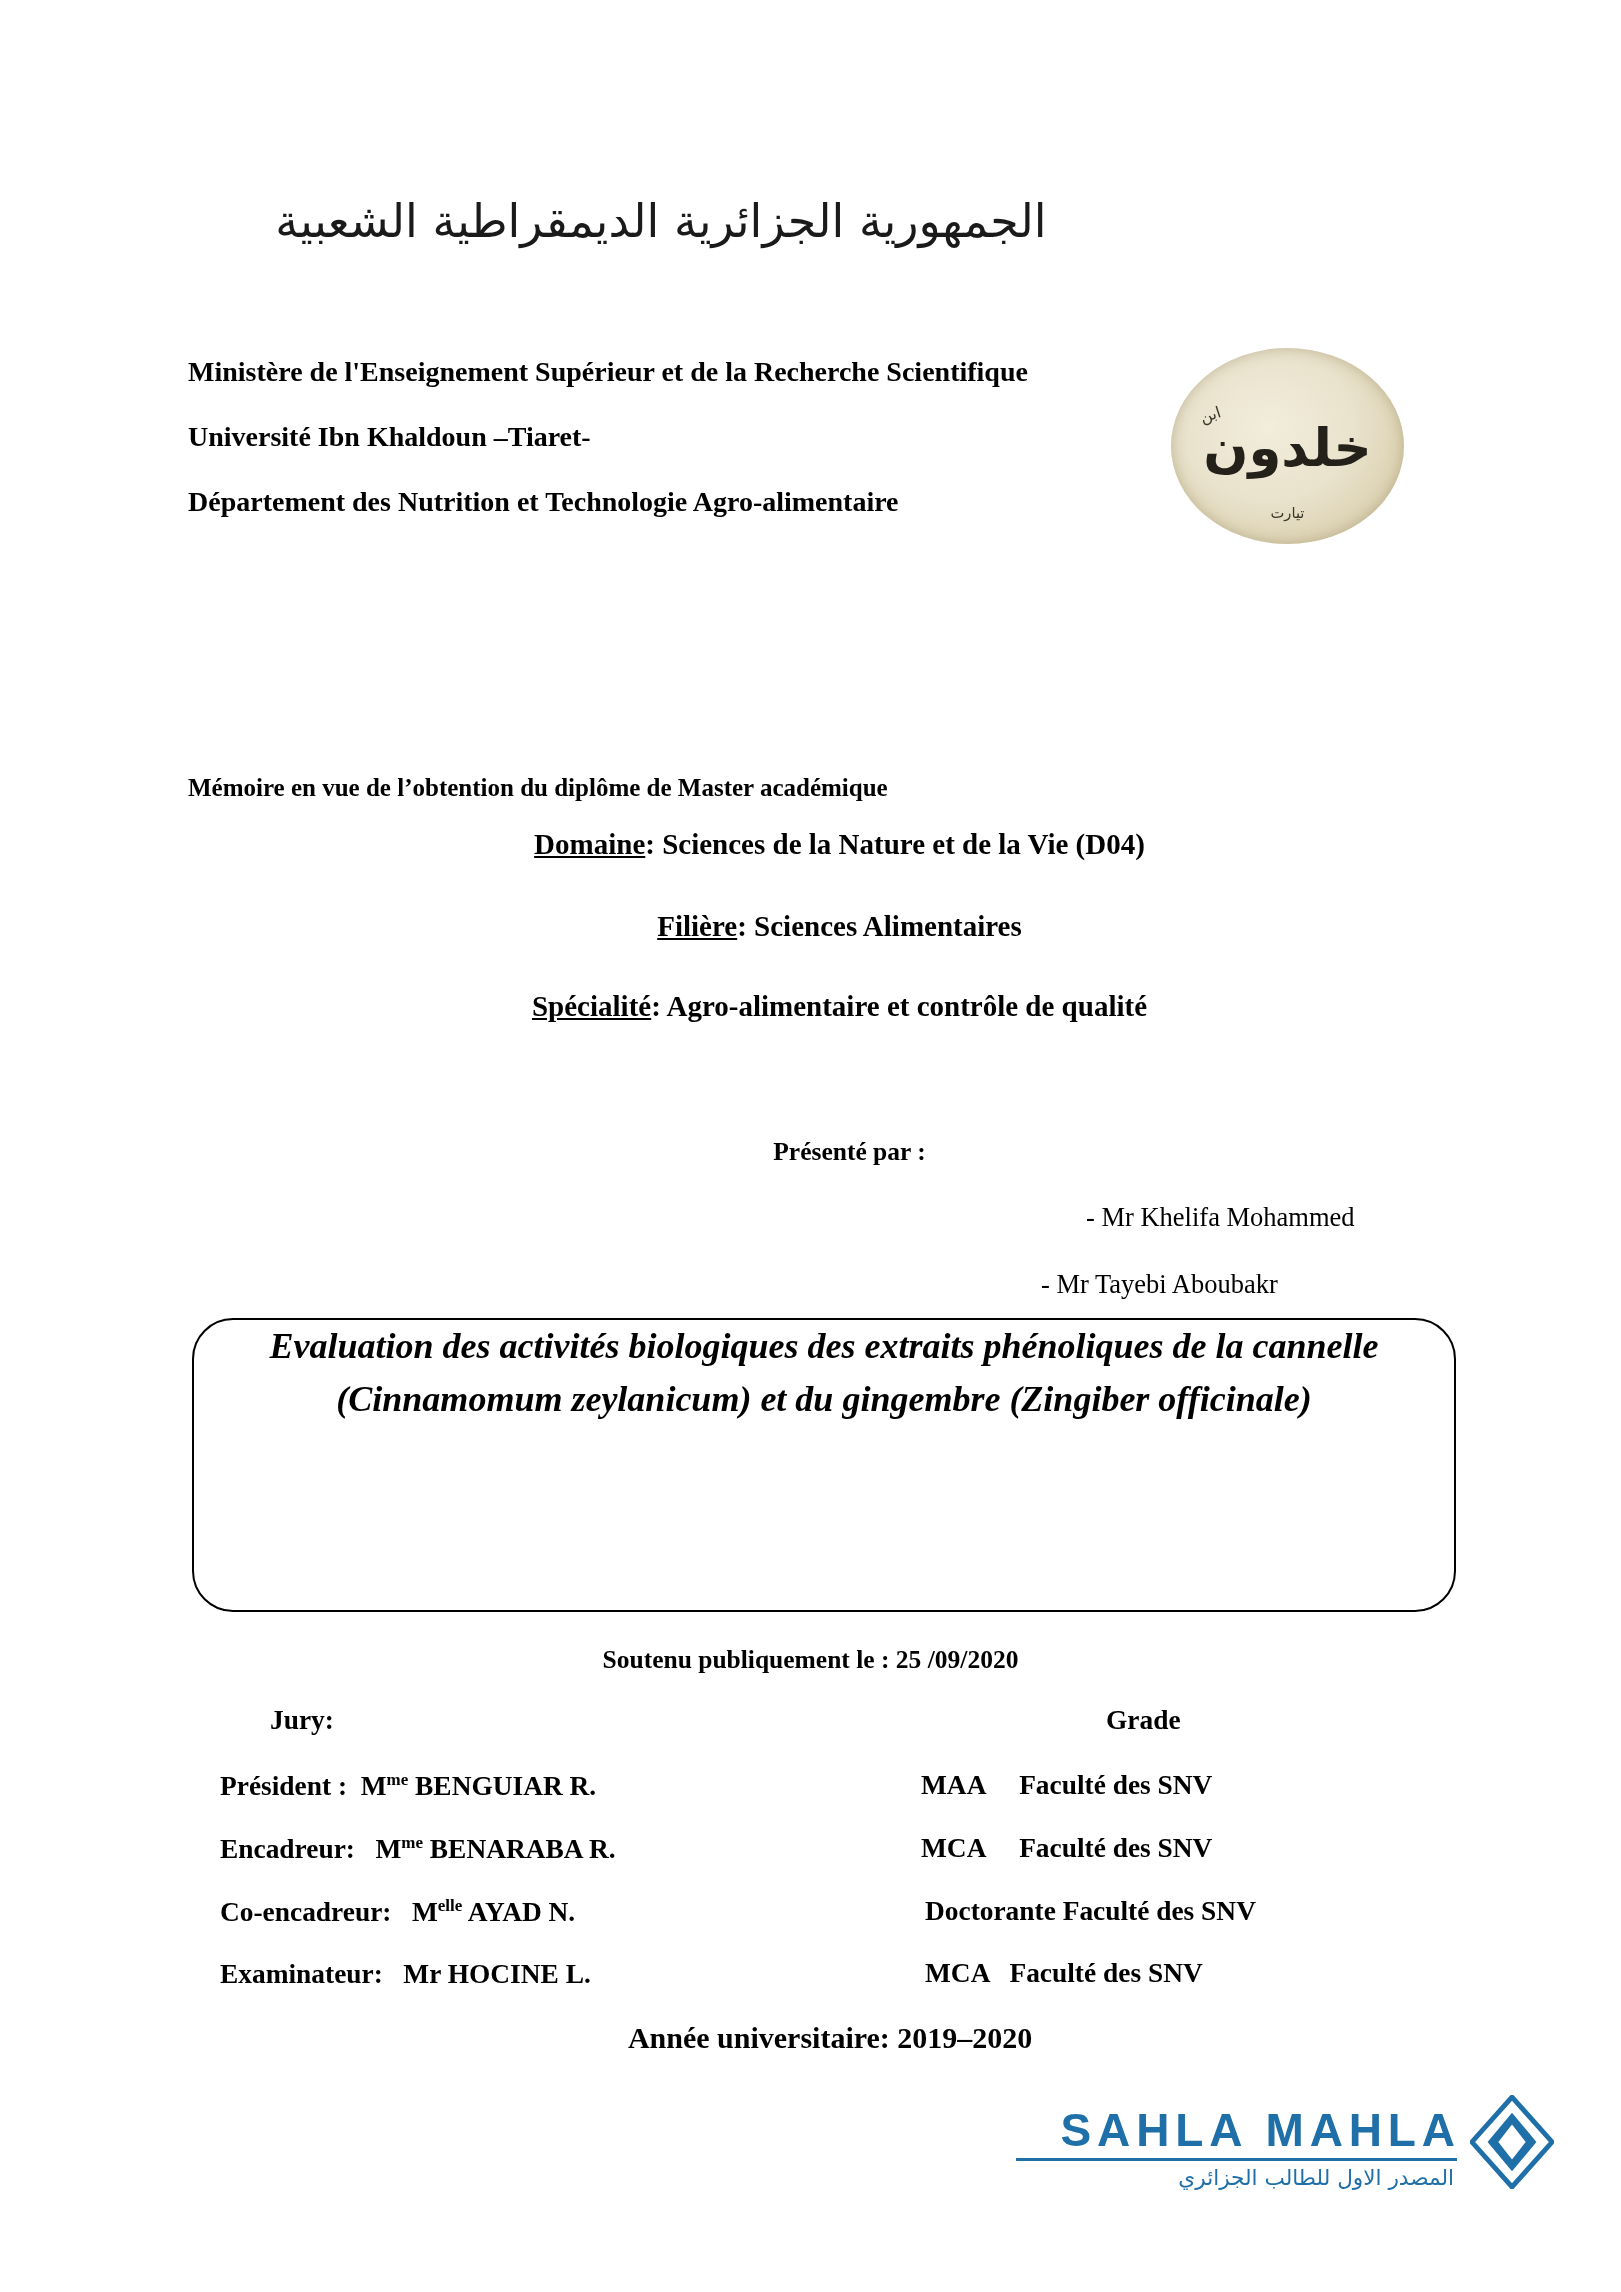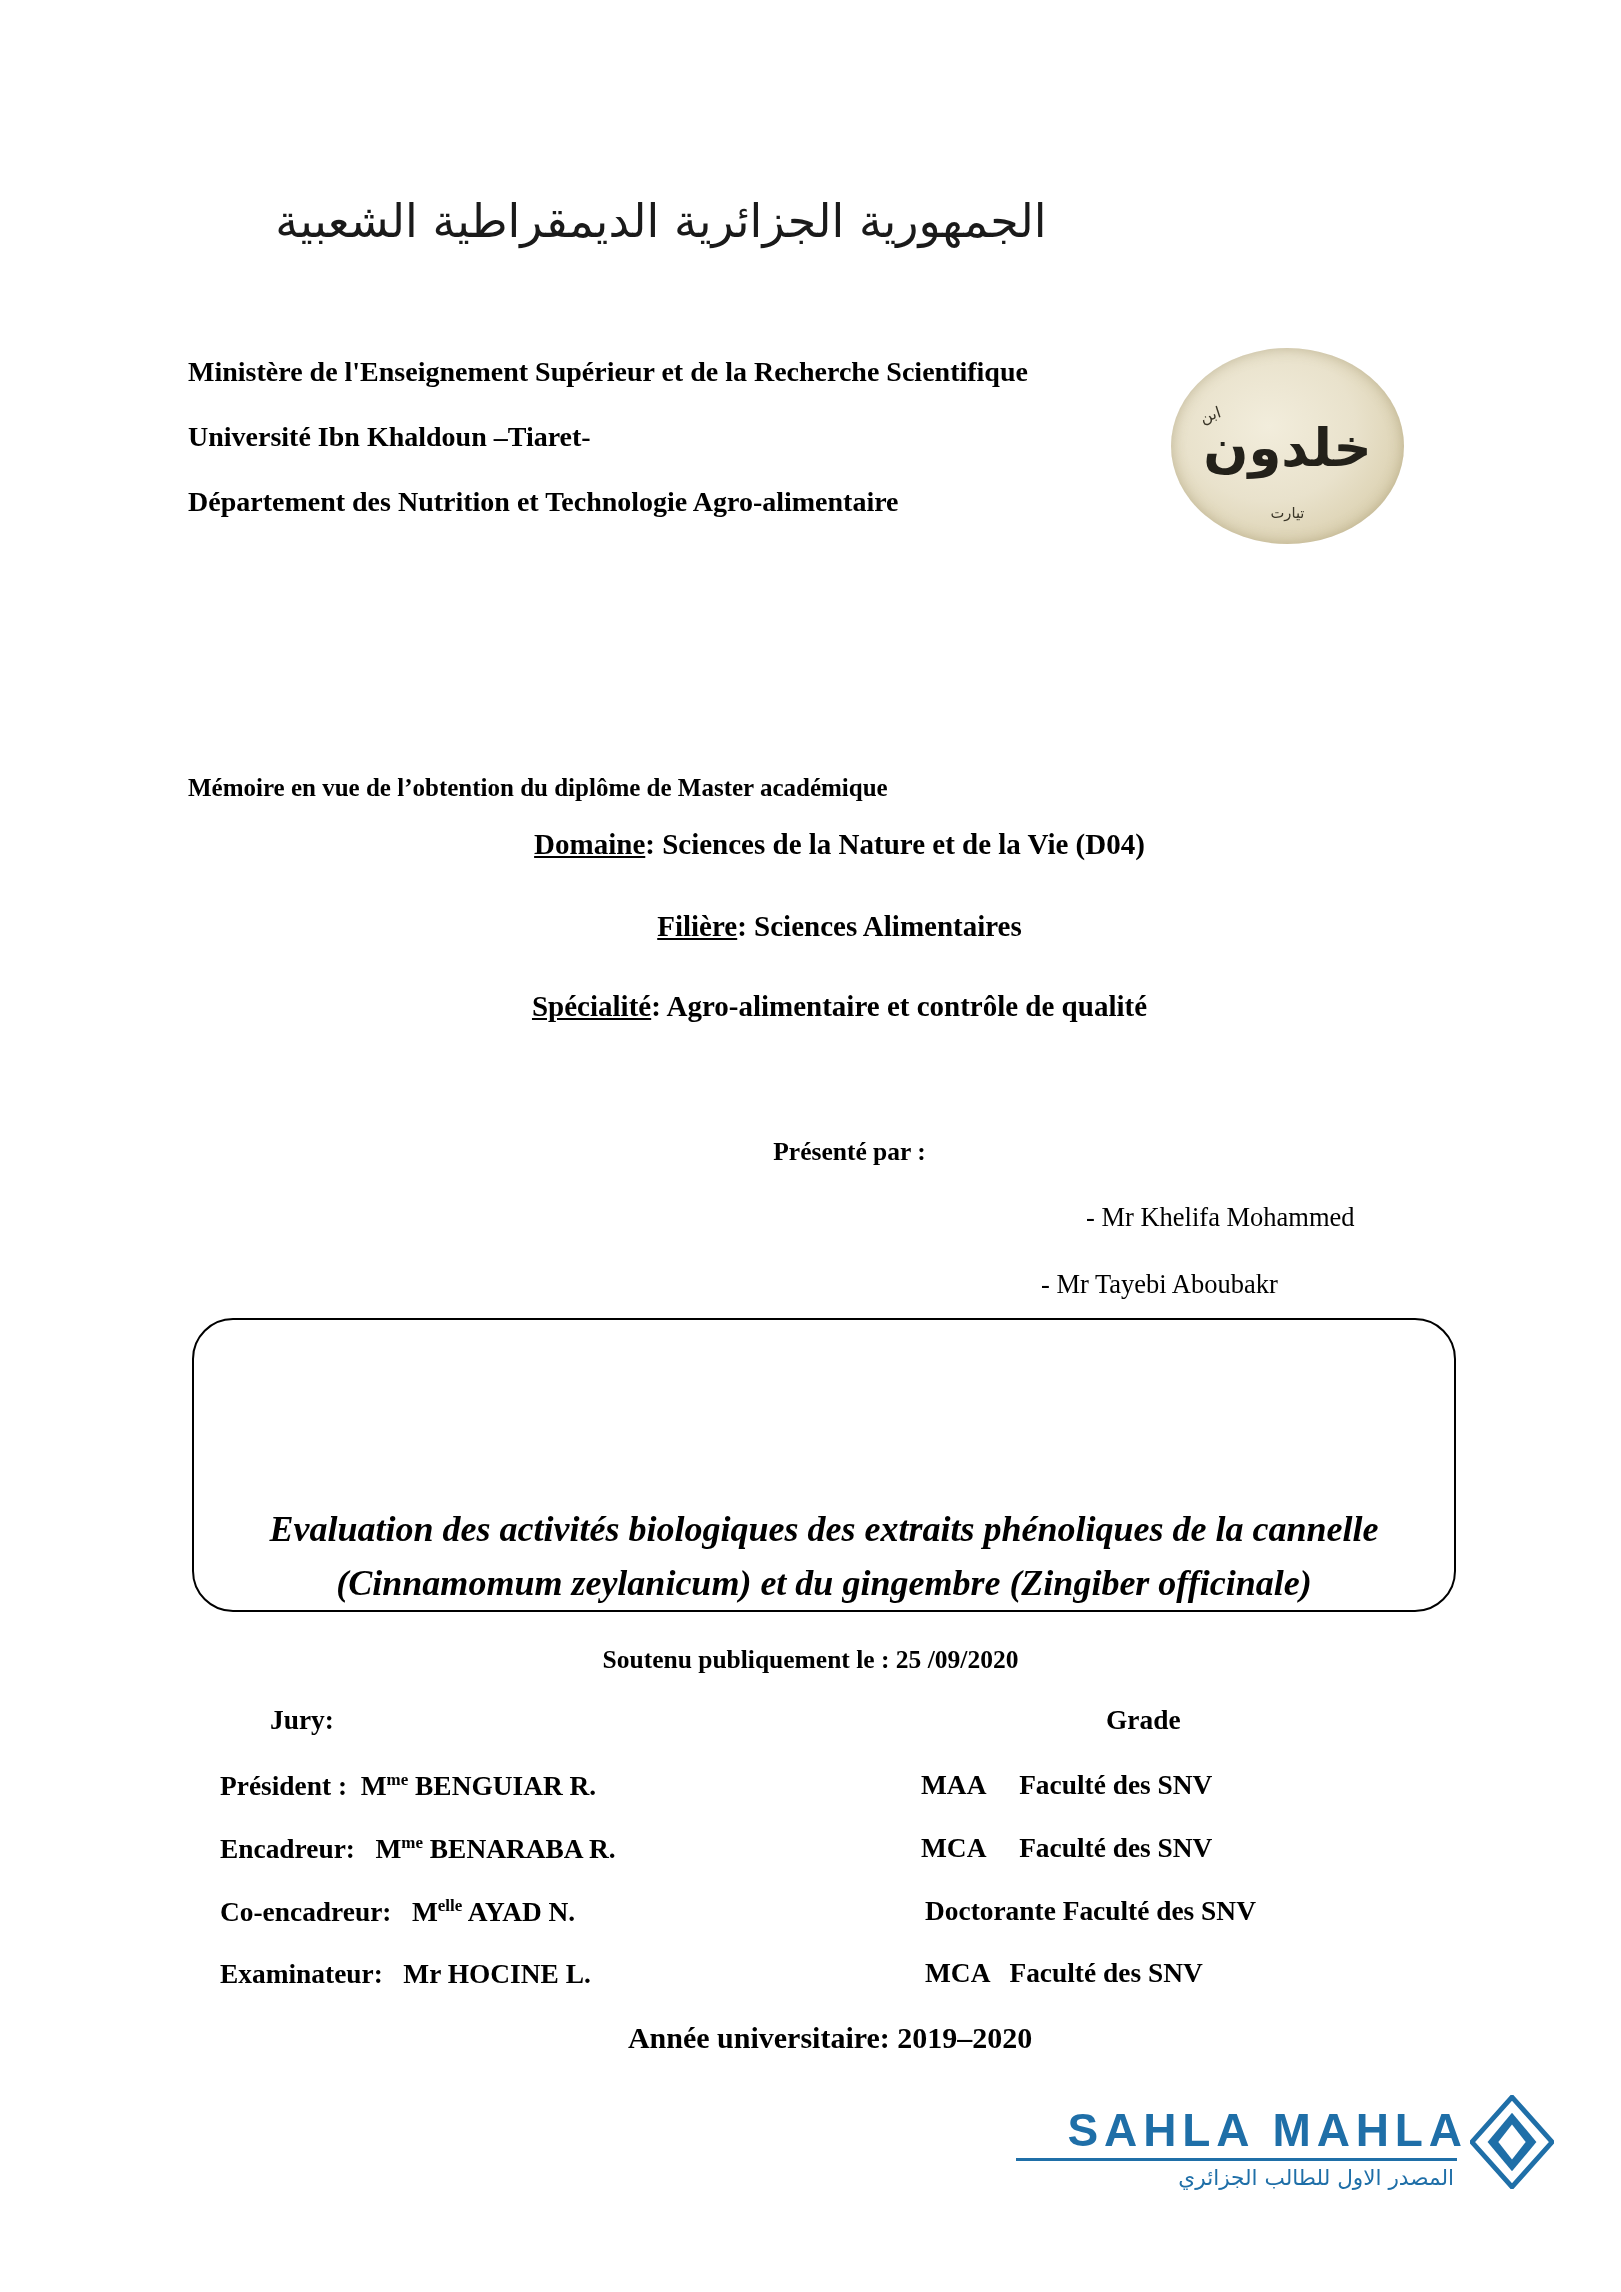--- a/index.html
+++ b/index.html
@@ -151,21 +151,21 @@
   .title-box {
     position: absolute;
     left: 192px;
     top: 1318px;
     width: 1264px;
     height: 294px;
     border: 2.9px solid #000;
     border-radius: 41px;
     box-sizing: border-box;
     display: flex;
-    align-items: flex-end;
+    align-items: flex-start;
     justify-content: center;
   }
   .title-box .title-text {
     font-size: 36px;
     font-weight: bold;
     font-style: italic;
     text-align: center;
     line-height: 1.48;
     padding: 0 35px;
   }
@@ -230,21 +230,21 @@
   
   .watermark {
     position: absolute;
     right: 61px;
     bottom: 57px;
     width: 549px;
     height: 147px;
   }
   .wm-text {
     position: absolute;
-    right: 92px;
+    right: 99px;
     top: 13.7px;
     font-family: "Liberation Sans", sans-serif;
     font-size: 46px;
     font-weight: bold;
     letter-spacing: 5.9px;
     color: #1f6fa8;
     white-space: nowrap;
   }
   .wm-sub {
     position: absolute;

